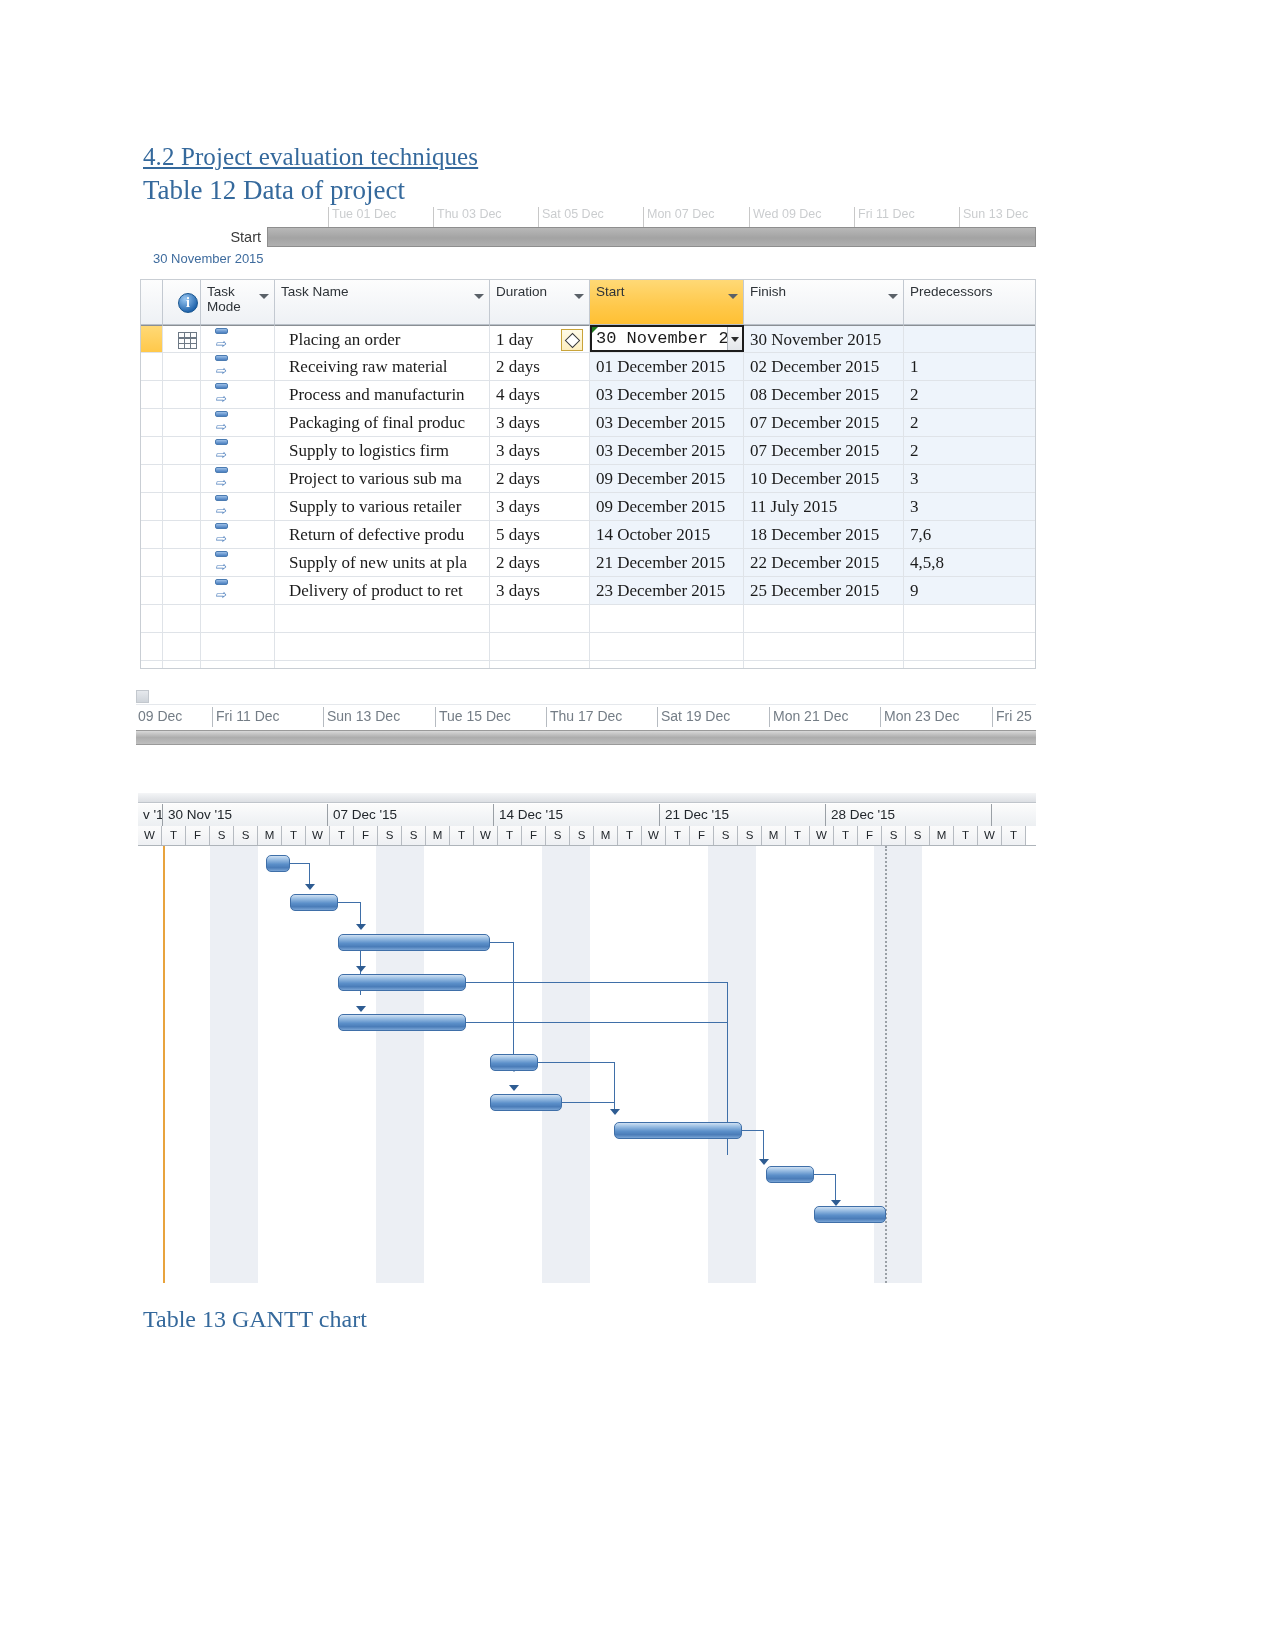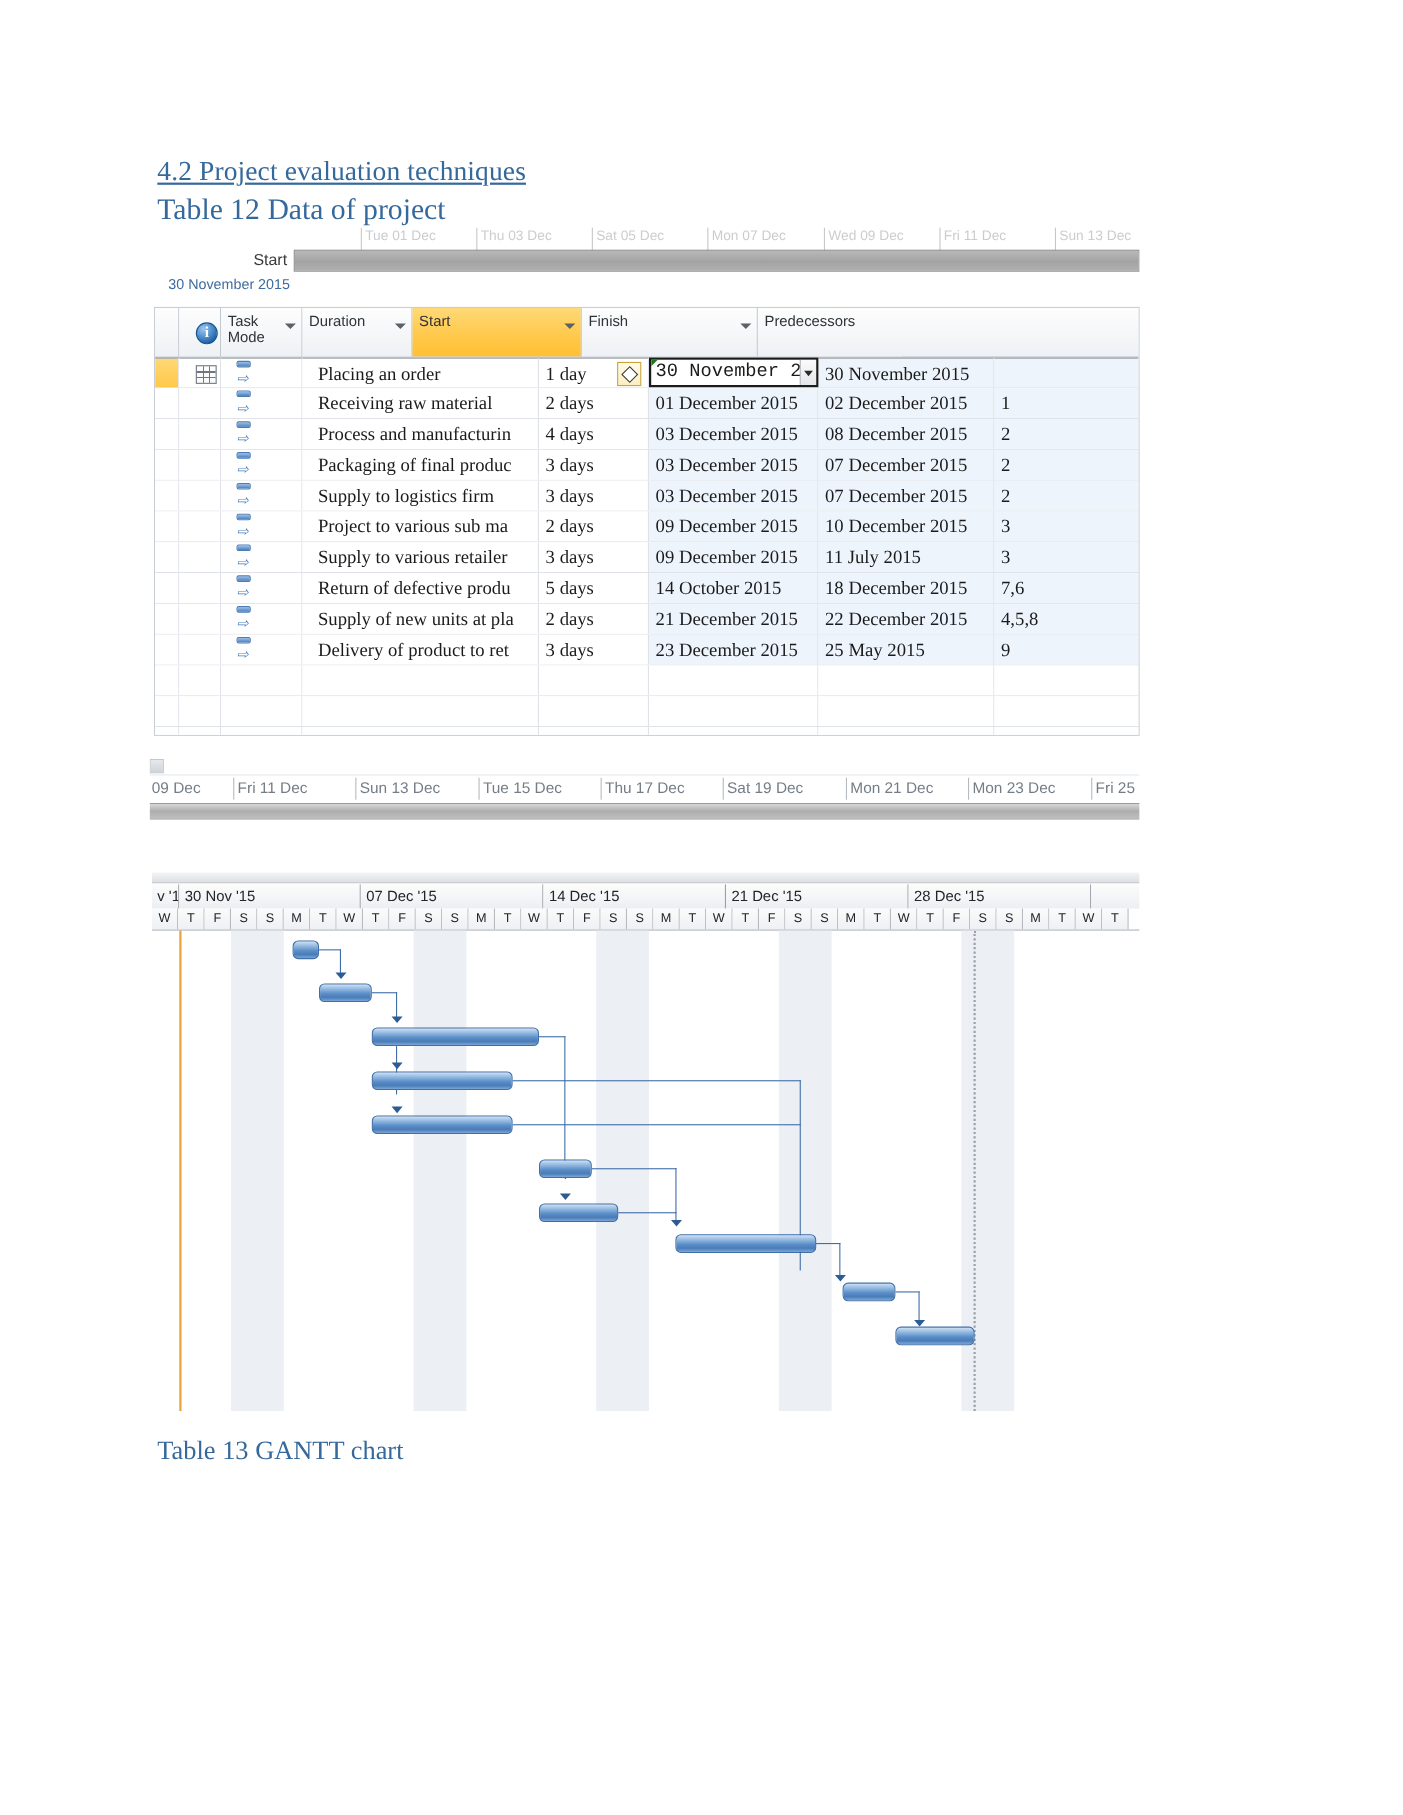--- a/index.html
+++ b/index.html
@@ -461,20 +461,24 @@
 <div id="sheet">
   <div class="hdr">
     <div class="hcell c-marker"></div>
     <div class="hcell c-indicator">
       <div class="info-icon">i</div>
     </div>
     <div class="hcell c-mode">
       <span>Task Mode</span>
       <i class="arrow"></i>
     </div>
+    <div class="hcell c-name">
+      <span>Task Name</span>
+      <i class="arrow"></i>
+    </div>
     <div class="hcell c-dur">
       <span>Duration</span>
       <i class="arrow"></i>
     </div>
     <div class="hcell c-start sel">
       <span>Start</span>
       <i class="arrow"></i>
     </div>
     <div class="hcell c-finish">
       <span>Finish</span>
@@ -645,21 +649,21 @@
       <div class="cell c-indicator"></div>
       <div class="cell c-mode">
         <div class="mode-icon">
             <i class="blk"></i>
             <i class="arw">⇨</i>
           </div>
       </div>
       <div class="cell c-name tn">Delivery of product to ret</div>
       <div class="cell c-dur">3 days</div>
       <div class="cell c-start">23 December 2015</div>
-      <div class="cell c-finish">25 May 2015</div>
+      <div class="cell c-finish">25 December 2015</div>
       <div class="cell c-pred">9</div>
     </div>
 
     <div class="row">
       <div class="cell c-marker"></div>
       <div class="cell c-indicator"></div>
       <div class="cell c-mode"></div>
       <div class="cell c-name"></div>
       <div class="cell c-dur"></div>
       <div class="cell c-start" style="background:#fff"></div>

